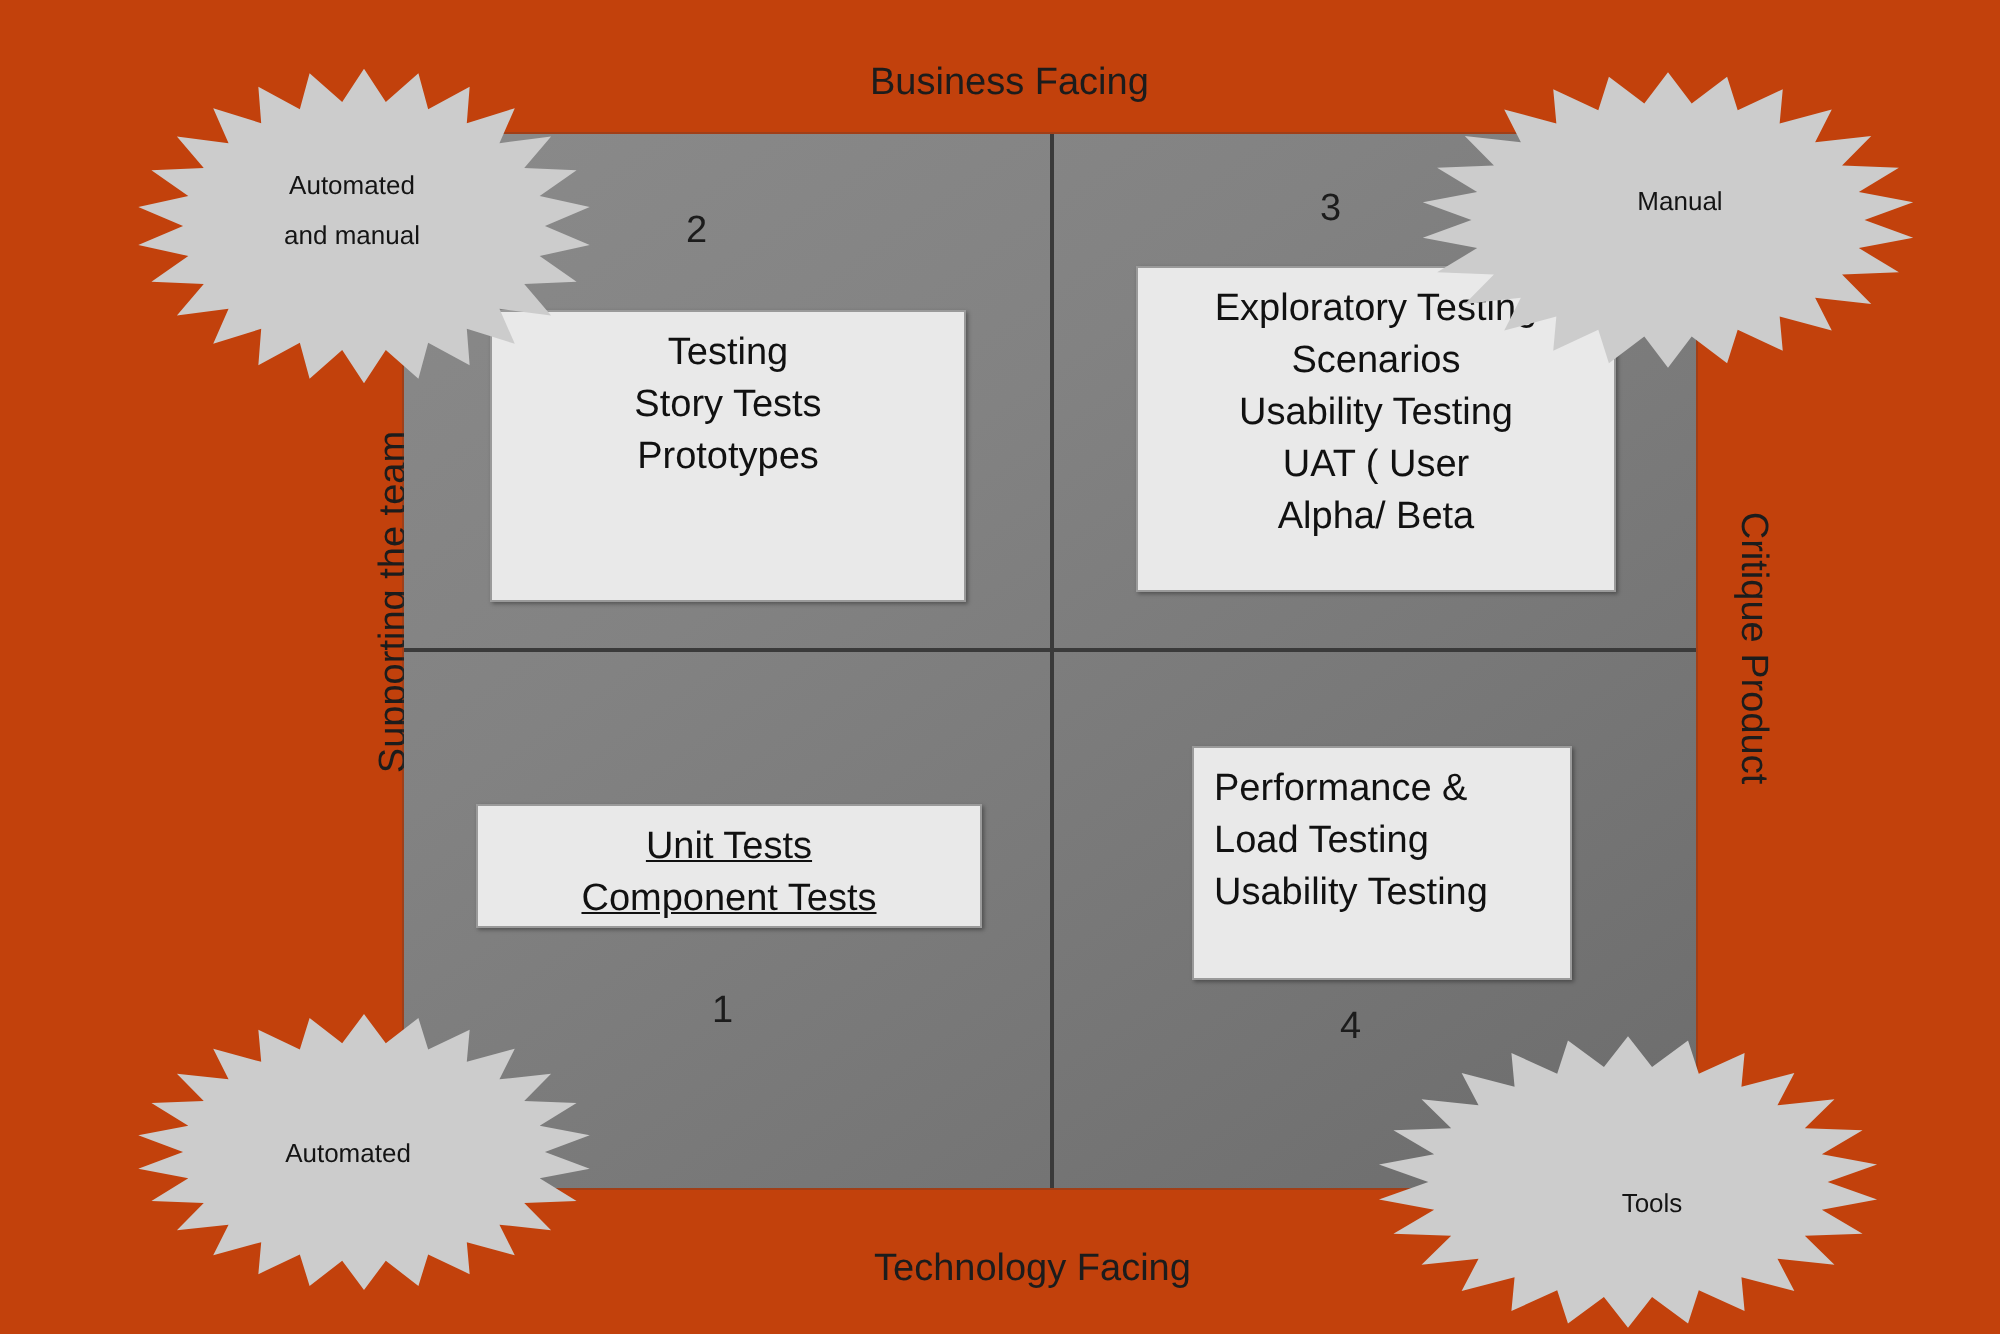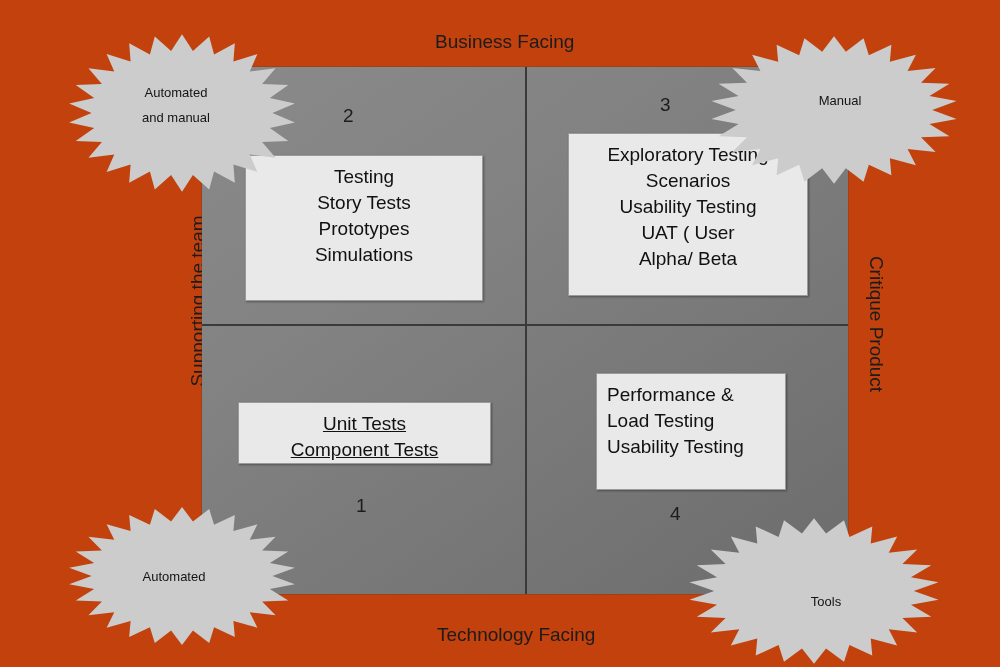--- a/index.html
+++ b/index.html
@@ -157,21 +157,20 @@
 
     <div class="qnum" id="qnum-2">2</div>
     <div class="qnum" id="qnum-3">3</div>
     <div class="qnum" id="qnum-1">1</div>
     <div class="qnum" id="qnum-4">4</div>
 
     <div class="tbox" id="box-q2">
       <div class="line">Testing</div>
       <div class="line">Story Tests</div>
       <div class="line">Prototypes</div>
-      <div class="line">Simulations</div>
     </div>
 
     <div class="tbox" id="box-q3">
       <div class="line">Exploratory Testing</div>
       <div class="line">Scenarios</div>
       <div class="line">Usability Testing</div>
       <div class="line">UAT ( User</div>
       <div class="line">Alpha/ Beta</div>
     </div>
 

